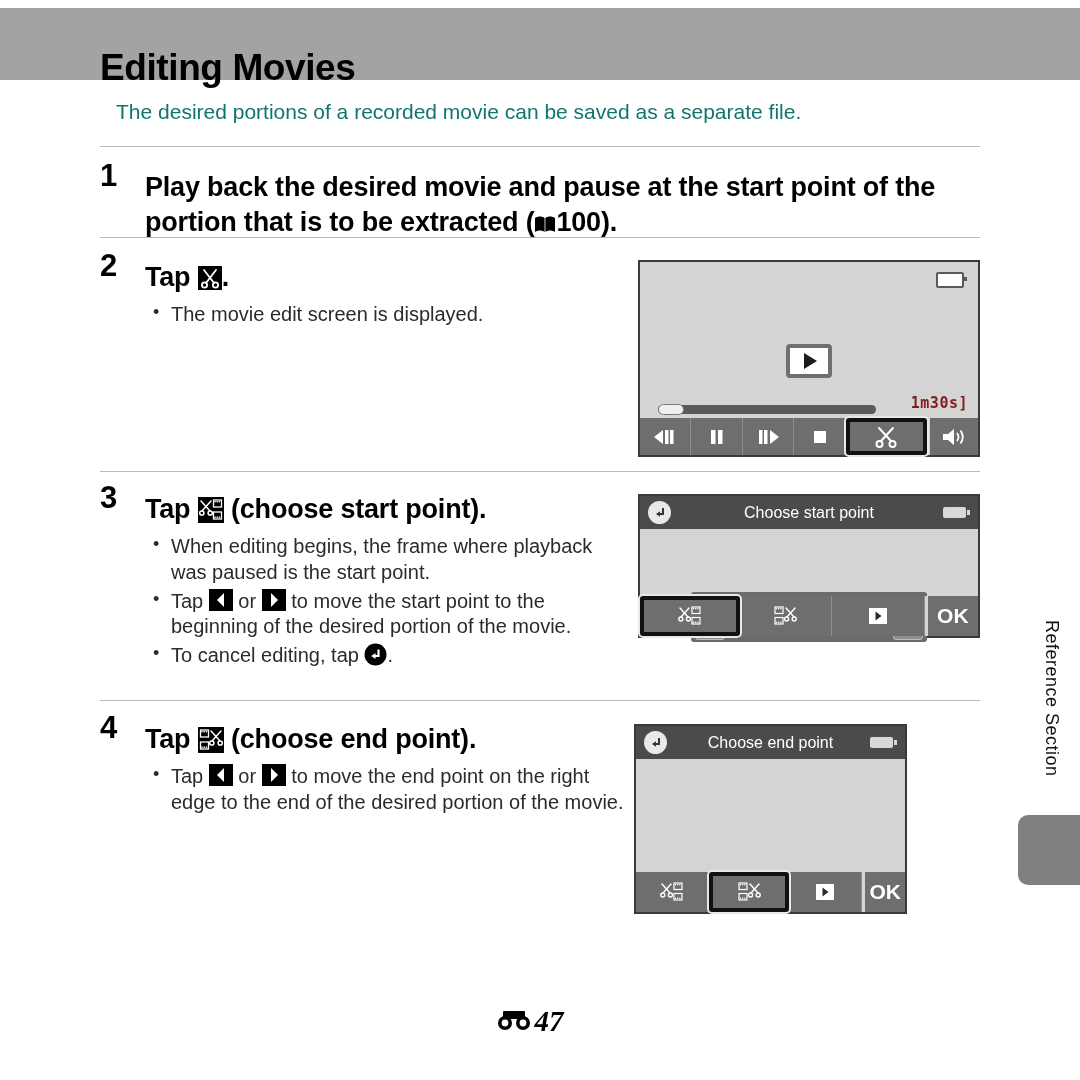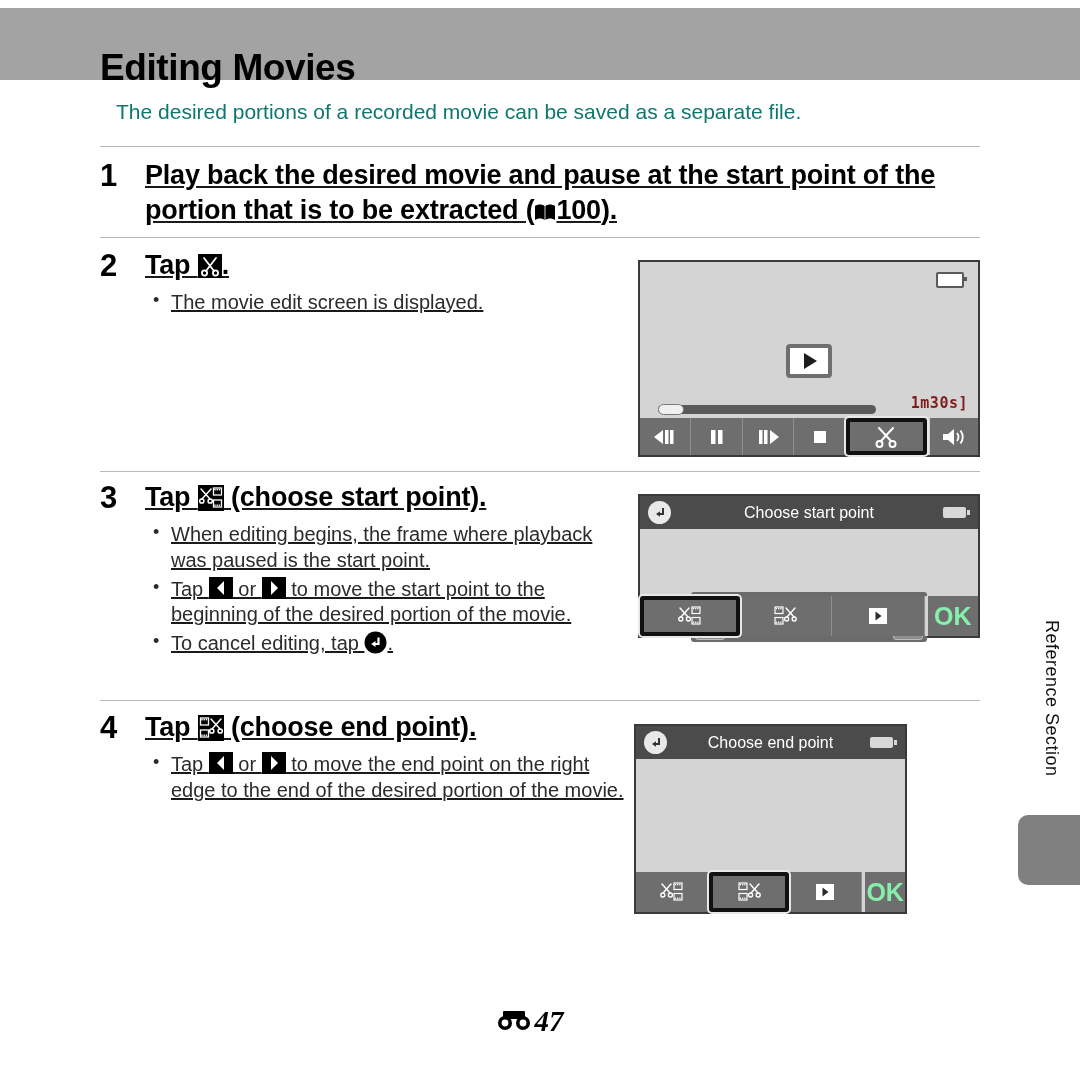--- a/index.html
+++ b/index.html
@@ -61,21 +61,21 @@
   }
   .step-num {
     position: absolute;
     left: 0; top: 0;
     font-size: 31px;
     font-weight: bold;
     color: #000;
   }
   .step-body {
     position: absolute;
-    left: 45px; top: 0; text-decoration: underline;
+    left: 45px; top: 12px;
   }
   .step-head {
     font-size: 27px;
     font-weight: bold;
     color: #000;
     line-height: 1.30;
     letter-spacing: -0.2px;
   }
   .bullets {
     margin-top: 7px;
@@ -373,23 +373,23 @@
     border: 4px solid #111;
     border-radius: 3px;
     box-sizing: border-box;
     box-shadow: 0 0 0 2px #e8e8e8;
     z-index: 3;
   }
   .m-btn.ok {
     flex: 0.55;
     border-right: none;
     border-left: 3px solid #d4d4d4;
-    font-size: 25px;
+    font-size: 21px;
     font-weight: bold;
-    color: #86efac;
+    color: #ffffff;
     font-family: "Liberation Sans", sans-serif;
   }
 
   
   .ref-text {
     position: absolute;
     right: 18px;
     top: 620px;
     font-size: 18px;
     color: #111;

